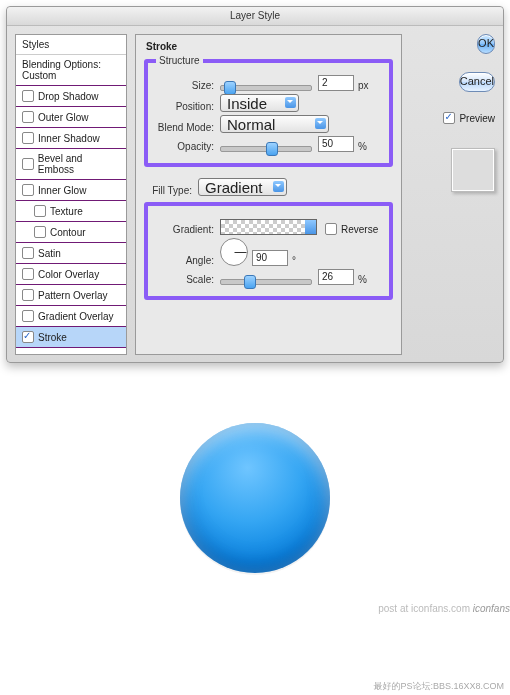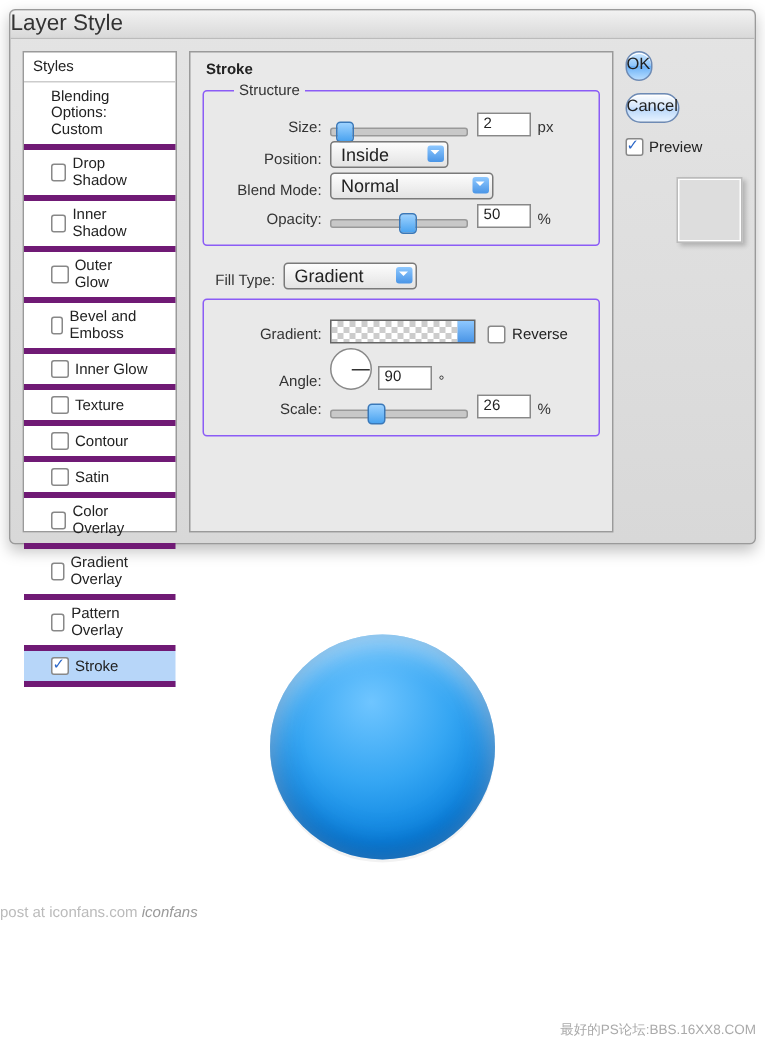--- a/index.html
+++ b/index.html
@@ -1,49 +1,49 @@
 <!DOCTYPE html>
 <html><head>
 <meta charset="utf-8">
 <style>
 body{margin:0;background:#fff;font-family:"Lucida Grande","Helvetica Neue",Arial,sans-serif;font-size:10px;color:#222;width:510px}
 .dialog{margin:6px 6px 0 6px;background:linear-gradient(#e4e4e4,#d8d8d8);border:1px solid #9a9a9a;border-radius:4px;box-shadow:0 4px 10px rgba(0,0,0,.25);position:relative;height:355px}
-.titlebar{height:18px;line-height:18px;text-align:left;font-size:15px;color:#333;background:linear-gradient(#f2f2f2,#d9d9d9);border-bottom:1px solid #bbb;border-radius:4px 4px 0 0}
+.titlebar{height:18px;line-height:18px;text-align:center;font-size:10px;color:#333;background:linear-gradient(#f2f2f2,#d9d9d9);border-bottom:1px solid #bbb;border-radius:4px 4px 0 0}
 .body{display:flex;padding:8px;gap:8px;height:calc(100% - 34px)}
 .col{display:flex;flex-direction:column}
 .styles-panel{width:110px;background:#fff;border:1px solid #9a9a9a}
 .styles-header{padding:4px 6px;border-bottom:1px solid #ccc;font-size:10px}
-.style-row{padding:4px 18px;border-bottom:4px solid #701a75;display:flex;align-items:center;gap:4px}
+.style-row{padding:4px 6px;border-bottom:1px solid #701a75;display:flex;align-items:center;gap:4px}
 .style-row.sub{padding-left:18px}
 .style-row.sel{background:#b7d6f9}
 .chk{width:10px;height:10px;border:1px solid #888;background:#fff;display:inline-block;position:relative;border-radius:2px}
 .chk.on::after{content:"✓";position:absolute;left:0;top:-2px;font-size:10px;color:#2a66c8}
 .center{flex:1;background:#e9e9e9;border:1px solid #9a9a9a;padding:8px;position:relative}
-fieldset{border:1px solid #8b5cf6;border-radius:3px;margin:0 0 8px 0;padding:6px 20px 8px}
+fieldset{border:4px solid #8b5cf6;border-radius:3px;margin:0 0 8px 0;padding:6px 8px 8px}
 legend{font-size:10px;padding:0 3px;color:#333}
 .row{display:flex;align-items:flex-end;margin:3px 0}
 .lbl{width:58px;text-align:right;margin-right:6px;color:#333}
 .slider{flex:0 0 90px;height:4px;background:#c8c8c8;border:1px solid #999;border-radius:2px;position:relative;margin-right:6px}
 .knob{width:10px;height:12px;background:linear-gradient(#9dd2ff,#4aa3f0);border:1px solid #3a78b8;border-radius:3px;position:absolute;top:-5px}
 .numbox{width:28px;height:14px;border:1px solid #888;background:#fff;text-align:left;padding:0 3px;font-size:10px;line-height:14px}
 .unit{margin-left:4px;color:#333}
-.select{height:16px;background:linear-gradient(#fdfdfd,#e3e3e3);border:1px solid #7a7a7a;border-radius:3px;display:inline-flex;align-items:center;padding:0 16px 0 6px;position:relative;font-size:12px}
+.select{height:16px;background:linear-gradient(#fdfdfd,#e3e3e3);border:1px solid #7a7a7a;border-radius:3px;display:inline-flex;align-items:center;padding:0 16px 0 6px;position:relative;font-size:15px}
 .select::after{content:"";position:absolute;right:2px;top:2px;width:11px;height:11px;background:linear-gradient(#8ec8ff,#4a95e6);border-radius:2px}
 .select::before{content:"";position:absolute;right:5px;top:5px;border:3px solid transparent;border-top-color:#fff;z-index:1}
 .gradbox{width:95px;height:14px;border:1px solid #666;background:repeating-conic-gradient(#ccc 0 25%,#fff 0 50%) 0 0/8px 8px;display:inline-block;position:relative}
 .gradbox::after{content:"";position:absolute;right:0;top:0;width:11px;height:14px;background:linear-gradient(#8ec8ff,#4a95e6)}
 .angle{width:26px;height:26px;border:1px solid #888;border-radius:50%;background:#fff;position:relative;display:inline-block;margin-right:4px}
 .angle::after{content:"";position:absolute;width:1px;height:12px;background:#333;left:50%;top:2px;transform-origin:bottom center;transform:rotate(90deg) translateX(-50%)}
-.right{width:85px;display:flex;flex-direction:column;gap:8px;align-items:flex-start}
+.right{width:85px;display:flex;flex-direction:column;gap:18px;align-items:flex-end}
 .btn{height:18px;border-radius:10px;border:1px solid #6e8bb5;background:linear-gradient(#fdfeff,#d3e5fb 48%,#b9d7fa 52%,#e6f2ff);text-align:center;line-height:17px;font-size:11px;color:#222;box-shadow:inset 0 1px 0 #fff}
 .btn.primary{background:linear-gradient(#cfe9ff,#8fc6fb 48%,#6bb1f7 52%,#b7ddff);font-weight:500}
 .prev-row{display:flex;align-items:center;justify-content:flex-end;gap:4px;margin-top:2px}
 .swatch{margin-top:6px;width:42px;height:42px;background:#ddd;border:1px solid #bbb;align-self:flex-end;box-shadow:inset 0 0 0 1px #fff,2px 2px 3px rgba(0,0,0,.2)}
 .result{margin:60px auto 0;width:150px;height:150px;border-radius:50%;background:radial-gradient(circle at 45% 30%,#6fc5ff 0%,#35a6f3 40%,#0c84e0 70%,#0670c5 100%);box-shadow:inset 0 -8px 20px rgba(0,40,100,.35),inset 0 8px 18px rgba(255,255,255,.6),0 2px 0 rgba(0,0,0,.05)}
-.credit{text-align:left;margin:30px 0 10px;font-size:10px;color:#bbb}
+.credit{text-align:right;margin:30px 0 10px;font-size:10px;color:#bbb}
 .credit i{font-style:italic;color:#999}
 .wm{position:absolute;right:6px;top:680px;font-size:9px;color:#aaa}
 </style>
 </head>
 <body>
 
 <div class="dialog">
   <div class="titlebar">Layer Style</div>
   <div class="body">
     <div class="col styles-panel">
@@ -51,25 +51,25 @@
       <div class="style-row">
           <span>Blending Options: Custom</span>
         </div>
       <div id="styles-rows">
           <div class="style-row">
             <span class="chk"></span>
             <span>Drop Shadow</span>
           </div>
           <div class="style-row">
             <span class="chk"></span>
-            <span>Inner Shadow</span>
+            <span>Outer Glow</span>
           </div>
           <div class="style-row">
             <span class="chk"></span>
-            <span>Outer Glow</span>
+            <span>Inner Shadow</span>
           </div>
           <div class="style-row">
             <span class="chk"></span>
             <span>Bevel and Emboss</span>
           </div>
           <div class="style-row">
             <span class="chk"></span>
             <span>Inner Glow</span>
           </div>
           <div class="style-row sub">
@@ -83,25 +83,25 @@
           <div class="style-row">
             <span class="chk"></span>
             <span>Satin</span>
           </div>
           <div class="style-row">
             <span class="chk"></span>
             <span>Color Overlay</span>
           </div>
           <div class="style-row">
             <span class="chk"></span>
-            <span>Gradient Overlay</span>
+            <span>Pattern Overlay</span>
           </div>
           <div class="style-row">
             <span class="chk"></span>
-            <span>Pattern Overlay</span>
+            <span>Gradient Overlay</span>
           </div>
           <div class="style-row sel">
             <span class="chk on"></span>
             <span>Stroke</span>
           </div>
         </div>
     </div>
 
     <div class="col center">
       <div style="font-size:10px;margin:-2px 0 3px 2px;font-weight:600">Stroke</div>

